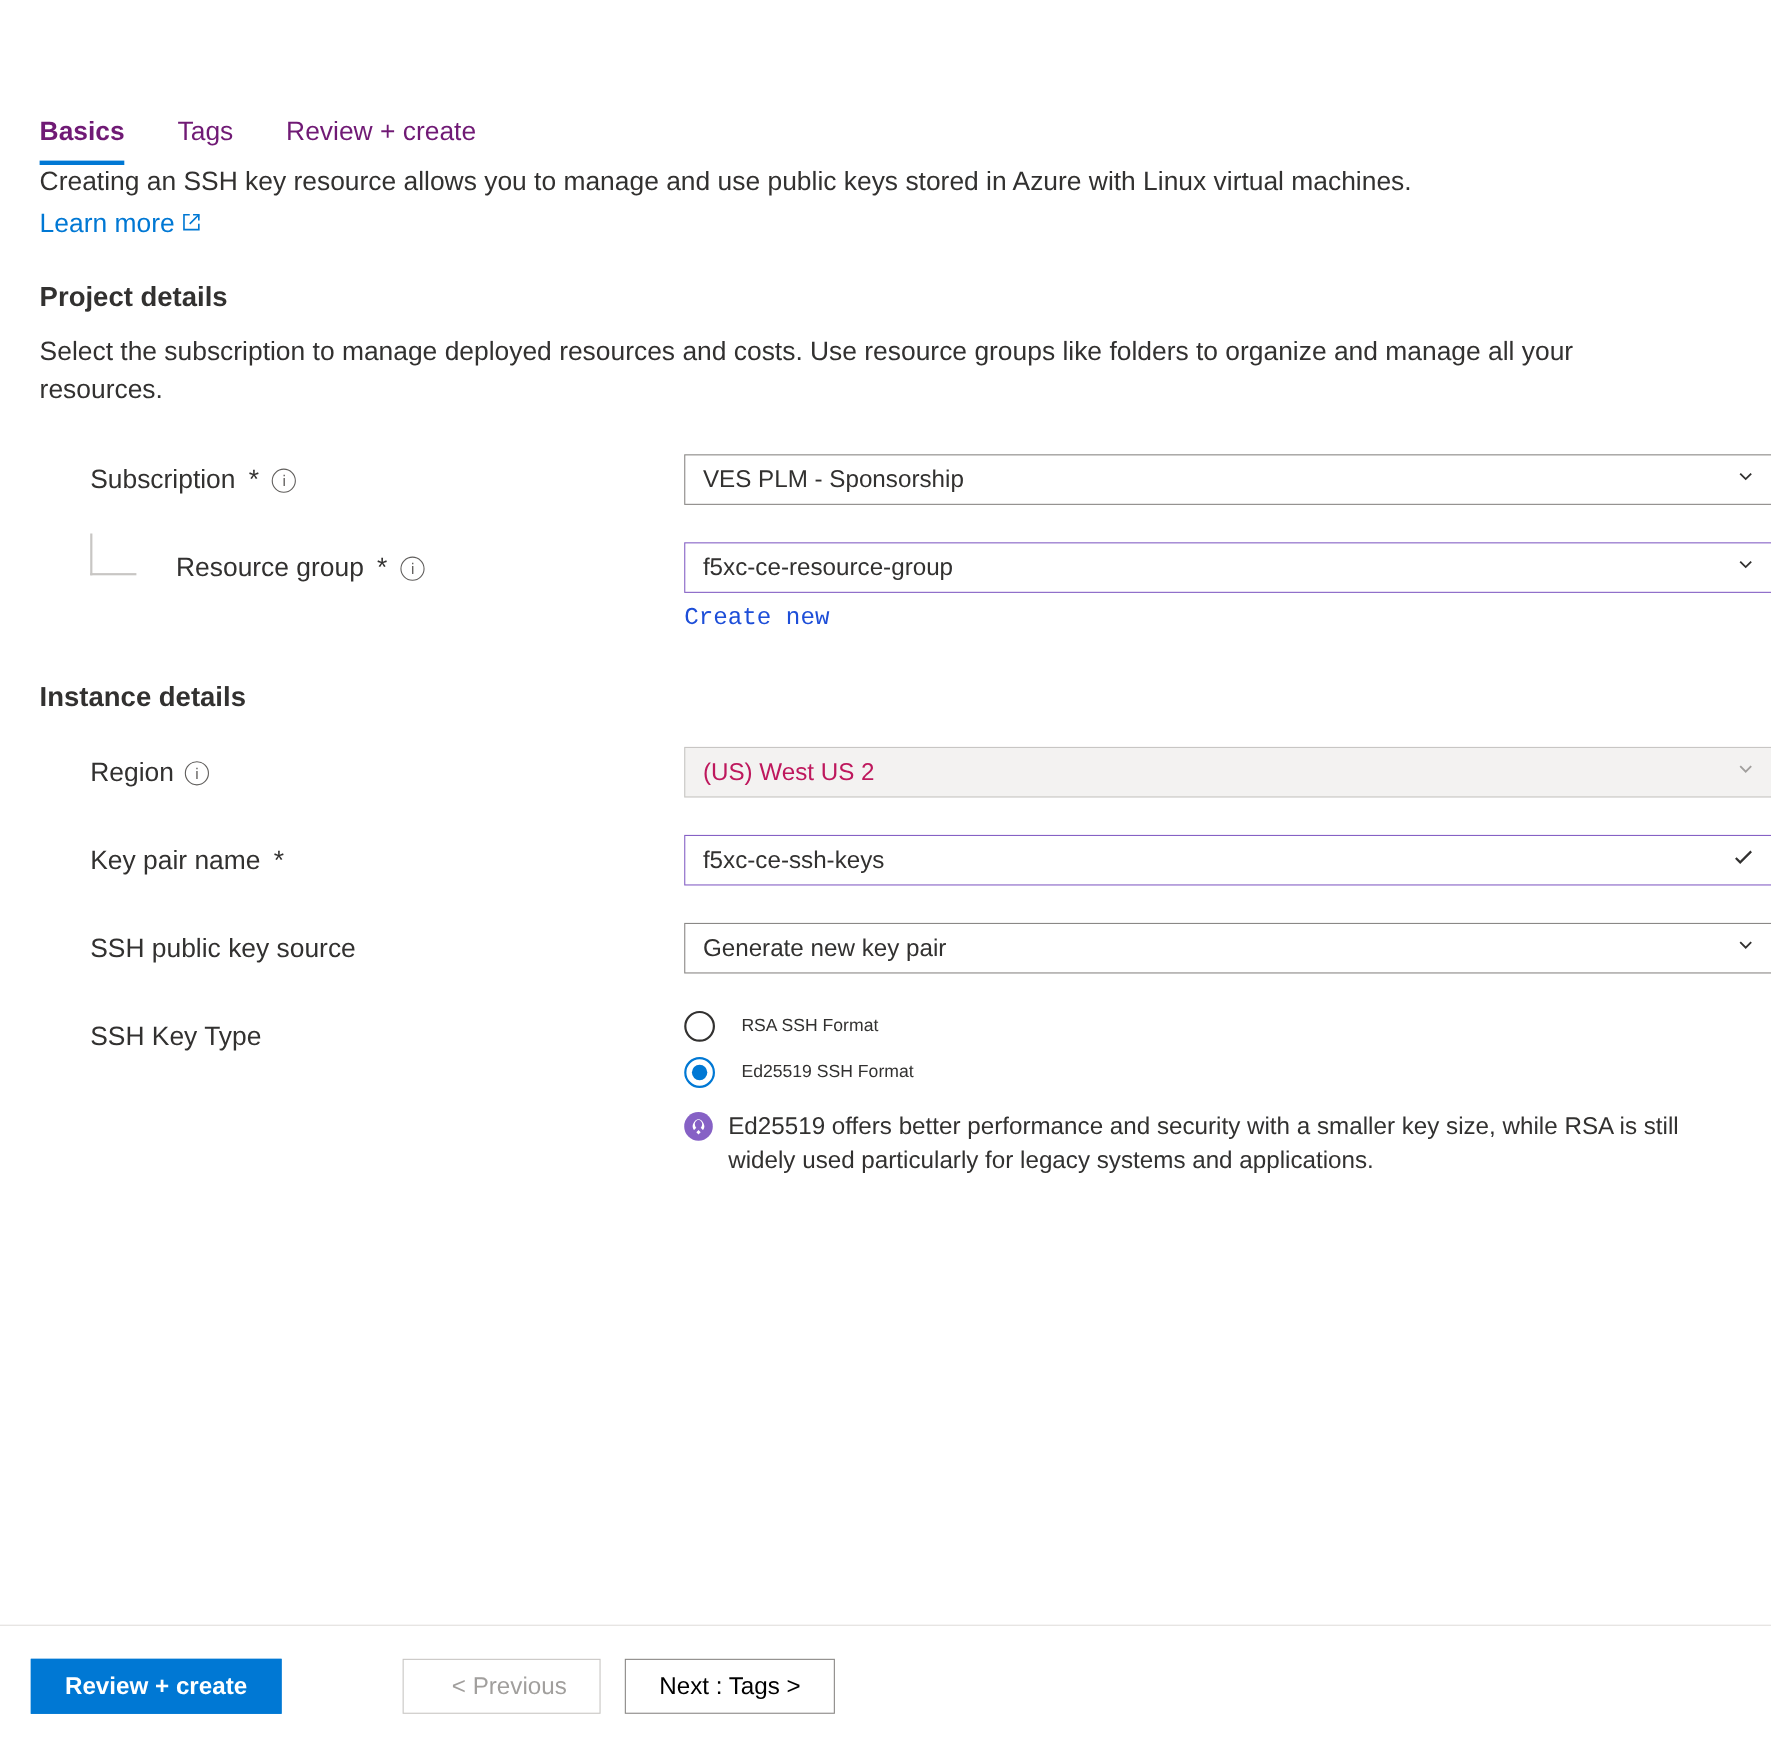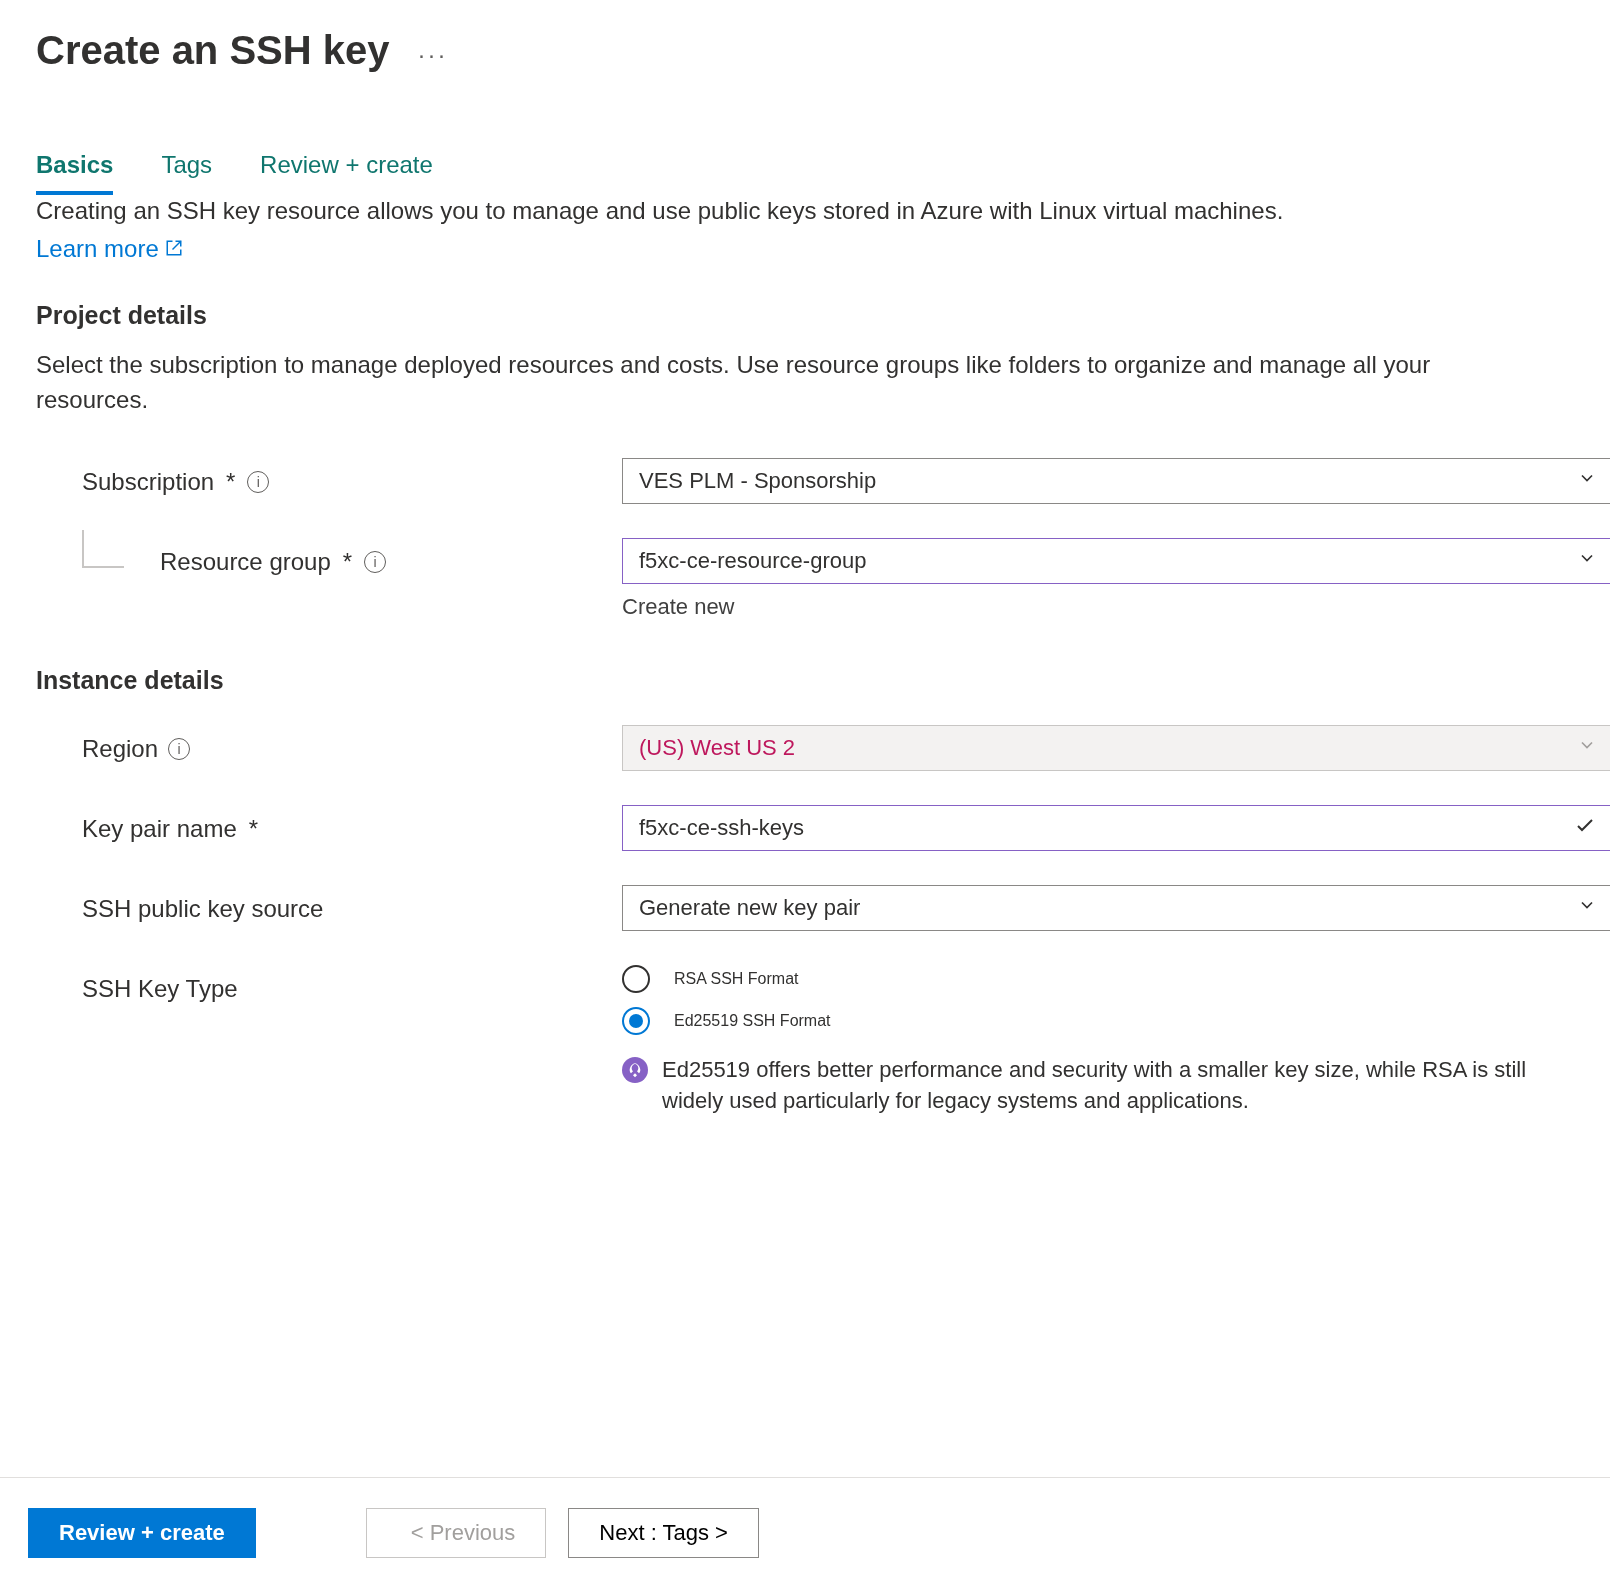--- a/index.html
+++ b/index.html
@@ -2,21 +2,21 @@
 <html><head>
 <meta charset="utf-8">
 <style>
   * { box-sizing: border-box; }
   html, body { margin:0; padding:0; font-family: "Segoe UI", Arial, sans-serif; color:#323130; background:#fff; }
   .page { width:1610px; min-height:1588px; position:relative; padding:28px 36px 0 36px; }
   .title-row { display:flex; align-items:center; gap:28px; }
   .page-title { font-size:40px; font-weight:600; margin:0; }
   .more-icon { font-size:24px; color:#605e5c; cursor:pointer; letter-spacing:2px; padding-top:8px; }
   .tabs { display:flex; gap:48px; margin-top:78px; border-bottom:1px solid transparent; }
-  .tab { font-size:24px; padding:0 0 14px 0; color:#0f766e; cursor:pointer; position:relative; }
+  .tab { font-size:24px; padding:0 0 14px 0; color:#701a75; cursor:pointer; position:relative; }
   .tab.active { font-weight:600; }
   .tab.active::after { content:""; position:absolute; left:0; right:0; bottom:-2px; height:4px; background:#0078d4; }
   .intro { font-size:24px; line-height:1.4; }
   .learn-more { color:#0078d4; text-decoration:none; font-size:24px; display:inline-flex; align-items:center; gap:6px; margin-top:4px; }
   .ext-icon svg { width:18px; height:18px; }
   .section-heading { font-size:25px; font-weight:600; margin-top:36px; }
   .section-sub { font-size:24px; margin-top:18px; line-height:1.45; max-width:1480px; }
   .form { margin-top:40px; }
   .row { display:flex; align-items:flex-start; margin-bottom:34px;margin-left:46px; }
   .label-col { width:540px; flex:0 0 540px; font-size:24px; display:flex; align-items:center; gap:10px; padding-top:10px; }
@@ -24,45 +24,41 @@
   .req { padding:0 2px; }
   .info-icon { display:inline-flex; width:22px; height:22px; border:1px solid #605e5c; border-radius:50%; align-items:center; justify-content:center; font-size:14px; color:#605e5c; cursor:pointer; }
   .field-col { flex:1; }
   .select, .textbox { width:990px; height:46px; border:1px solid #8a8886; padding:0 44px 0 16px; font-size:22px; background:#fff; display:flex; align-items:center; position:relative; cursor:pointer; }
   .select.purple, .textbox.purple { border-color:#8661c5; }
   .select.disabled { background:#f3f2f1; color:#be185d; border-color:#c8c6c4; cursor:default; }
   .chev { position:absolute; right:14px; top:50%; transform:translateY(-50%); }
   .chev svg { width:20px; height:20px; }
   .check-icon { position:absolute; right:14px; top:50%; transform:translateY(-50%); color:#323130; }
   .check-icon svg { width:24px; height:24px; }
-  .link-below { color:#404040; font-size:22px; text-decoration:none; display:inline-block; margin-top:10px; cursor:pointer; }
+  .link-below { color:#1d4ed8; font-size:22px; text-decoration:none; display:inline-block; margin-top:10px; cursor:pointer;font-family:Liberation Mono, monospace; }
   .radio-group { display:flex; flex-direction:column; gap:14px; }
   .radio-row { display:flex; align-items:center; gap:24px; font-size:16px; cursor:pointer; }
   .radio-outer { width:28px; height:28px; border:2px solid #323130; border-radius:50%; display:flex; align-items:center; justify-content:center; }
   .radio-row.selected .radio-outer { border-color:#0078d4; }
   .radio-inner { width:14px; height:14px; border-radius:50%; background:#0078d4; display:none; }
   .radio-row.selected .radio-inner { display:block; }
   .hint-row { display:flex; align-items:flex-start; gap:14px; margin-top:6px; font-size:22px; line-height:1.4; max-width:960px; }
   .hint-badge { width:26px; height:26px; border-radius:50%; background:#8661c5; flex:0 0 26px; display:flex; align-items:center; justify-content:center; margin-top:2px; }
   .hint-badge svg { width:16px; height:16px; fill:#fff; }
   .footer { position:absolute; left:0; right:0; bottom:0; border-top:1px solid #e1dfdd; padding:30px 28px; display:flex; gap:110px; align-items:center; }
   .footer .gap2 { display:flex; gap:22px; }
   .btn { height:50px; padding:0 30px; font-size:22px; border:1px solid #8a8886; background:#fff; cursor:pointer; display:inline-flex; align-items:center; }
   .btn.primary { background:#0078d4; border-color:#0078d4; color:#fff; font-weight:600; }
   .btn.disabled { color:#a19f9d; border-color:#c8c6c4; cursor:default;padding-left:44px; }
 </style>
 </head>
 <body>
 
 <div class="page">
 
-  <div class="title-row">
-    <h1 class="page-title">Create an SSH key</h1>
-    <span class="more-icon">···</span>
-  </div>
 
   <div class="tabs">
     <div class="tab active">Basics</div>
     <div class="tab">Tags</div>
     <div class="tab">Review + create</div>
   </div>
 
   <div class="intro">
     <span>Creating an SSH key resource allows you to manage and use public keys stored in Azure with Linux virtual machines.</span><br>
     <a href="#" class="learn-more">

